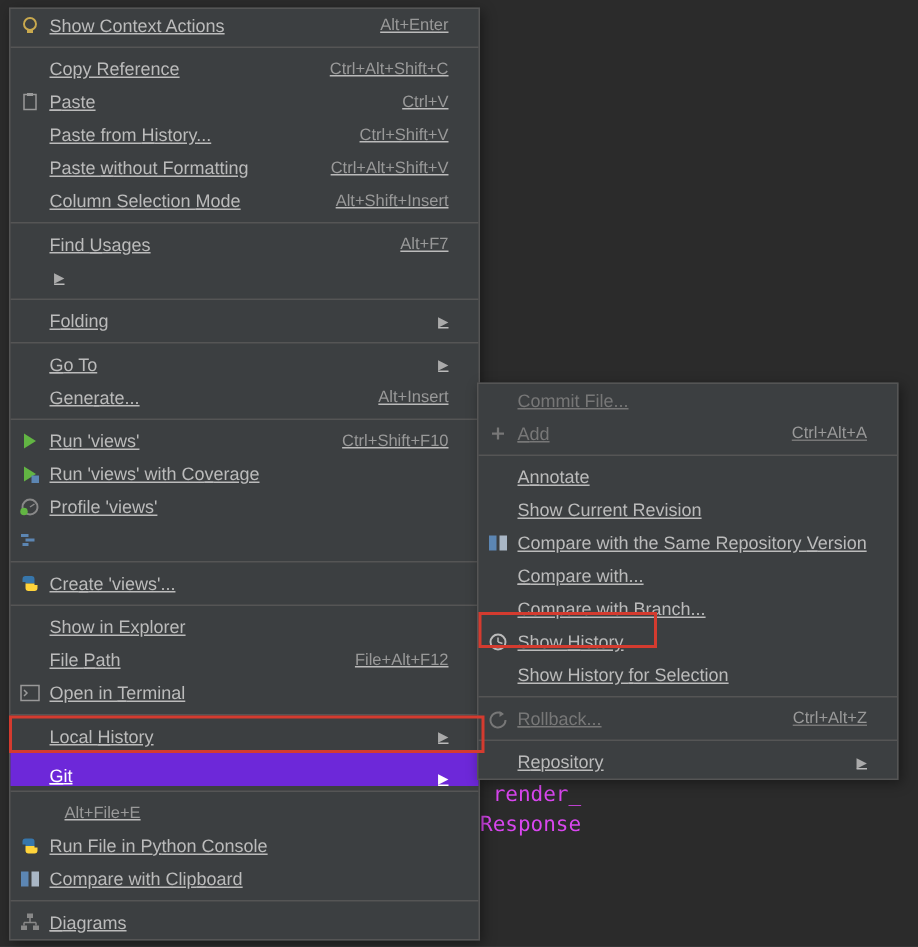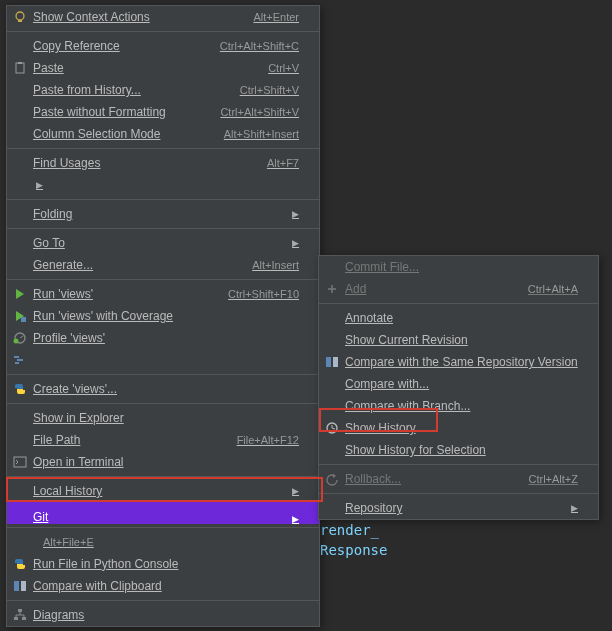--- a/index.html
+++ b/index.html
@@ -13,21 +13,22 @@
   overflow: hidden;
   position: relative;
 }
 .editor-bg {
   position: absolute;
   left: 320px;
   top: 500px;
   font-family: Consolas, monospace;
   font-size: 14px;
   line-height: 20px;
-  color: #7dd3fc;
+  color: #d946ef;
+  text-align: right;
 }
 .context-menu {
   position: absolute;
   background: #3c3f41;
   border: 1px solid #555;
   box-shadow: 2px 2px 8px rgba(0,0,0,0.4);
 }
 .menu-main {
   left: 6px;
   top: 5px;

